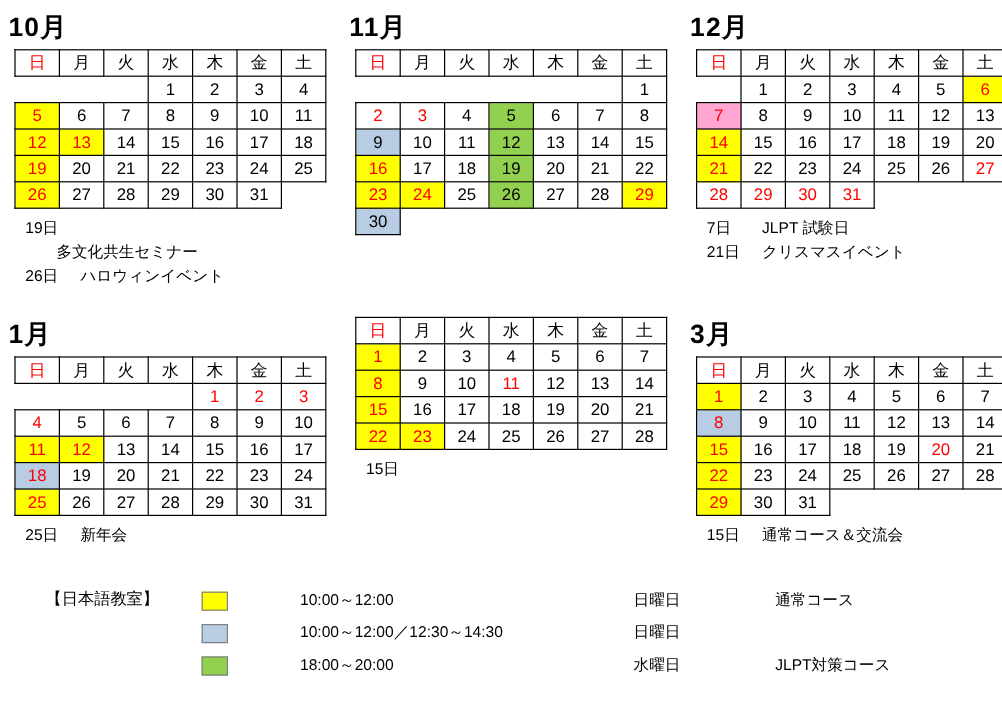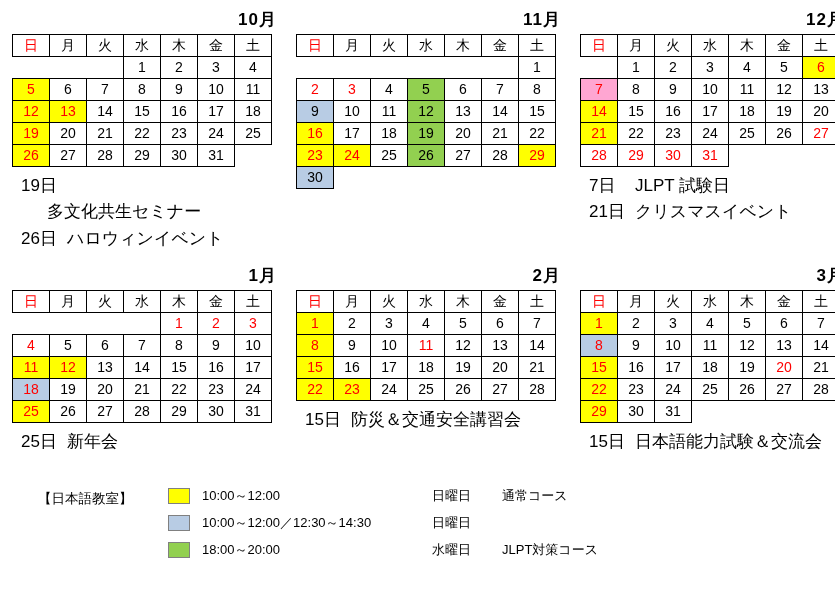--- a/index.html
+++ b/index.html
@@ -15,22 +15,22 @@
     position:absolute;
     left:0;top:0;
     width:835px;
   }
   .row{display:flex;}
   .month-block{
     width:270px;
     margin:0 7px;
   }
   .month-title{
-    text-align:right;
-    font-size:17px;
+    text-align:left;
+    font-size:22px;
     font-weight:bold;
     letter-spacing:1px;
     padding-bottom:3px;
   }
   table.cal{
     border-collapse:collapse;
     width:256px;
     margin:0 auto;
     table-layout:fixed;
   }
@@ -50,21 +50,21 @@
   .sun{color:#ff0000;}
   .sat{color:#000;}
   .red{color:#ff0000;}
   .empty{border:none !important;background:transparent !important;}
   .bg-yellow{background:#ffff00;}
   .bg-blue{background:#b8cce4;}
   .bg-green{background:#92d050;}
   .bg-pink{background:#ffa6d2;}
   .notes{
     margin:6px 0 0 14px;
-    font-size:17px;
+    font-size:13px;
     line-height:1.55;
   }
   .note-line{display:flex;}
   .note-day{width:46px;}
   .note-txt{}
   .note-cont{margin-left:26px;}
   .legend{
     position:absolute;
     left:38px;
     top:482px;
@@ -74,22 +74,23 @@
     position:absolute;
     left:0;top:8px;
     font-size:13.5px;
     text-align:right;
   }
   .legend-rows{
     margin-left:130px;
   }
   .legend-row{
     display:flex;
-    align-items:center;
+    align-items:flex-end;
     height:27px;
+    gap:48px;
   }
   .swatch{
     width:20px;height:14px;
     border:1px solid #808080;
     margin-right:12px;
   }
   .legend-time{width:230px;}
   .legend-dayname{width:70px;}
   .legend-course{}
   .legend-note{margin-left:10px;}
@@ -385,21 +386,20 @@
           </tbody>
         </table>
         <div class="notes">
           <div class="note-line">
             <div class="note-day">25日</div>
             <div class="note-txt">新年会</div>
           </div>
         </div>
       </div>
       <div class="month-block">
-        <div class="month-title">2月</div>
         <table class="cal">
           <thead>
             <tr>
               <th class="sun">日</th>
               <th>月</th>
               <th>火</th>
               <th>水</th>
               <th>木</th>
               <th>金</th>
               <th class="sat">土</th>
@@ -440,21 +440,20 @@
               <td class="">25</td>
               <td class="">26</td>
               <td class="">27</td>
               <td class="">28</td>
             </tr>
           </tbody>
         </table>
         <div class="notes">
           <div class="note-line">
             <div class="note-day">15日</div>
-            <div class="note-txt">防災＆交通安全講習会</div>
           </div>
         </div>
       </div>
       <div class="month-block">
         <div class="month-title">3月</div>
         <table class="cal">
           <thead>
             <tr>
               <th class="sun">日</th>
               <th>月</th>
@@ -509,21 +508,21 @@
               <td class="empty">&nbsp;</td>
               <td class="empty">&nbsp;</td>
               <td class="empty">&nbsp;</td>
               <td class="empty">&nbsp;</td>
             </tr>
           </tbody>
         </table>
         <div class="notes">
           <div class="note-line">
             <div class="note-day">15日</div>
-            <div class="note-txt">日本語能力試験＆交流会</div>
+            <div class="note-txt">通常コース＆交流会</div>
           </div>
         </div>
       </div>
     </div>
 </div>
 
 <div class="legend">
   <div class="legend-title">【日本語教室】</div>
   <div class="legend-rows">
       <div class="legend-row">

